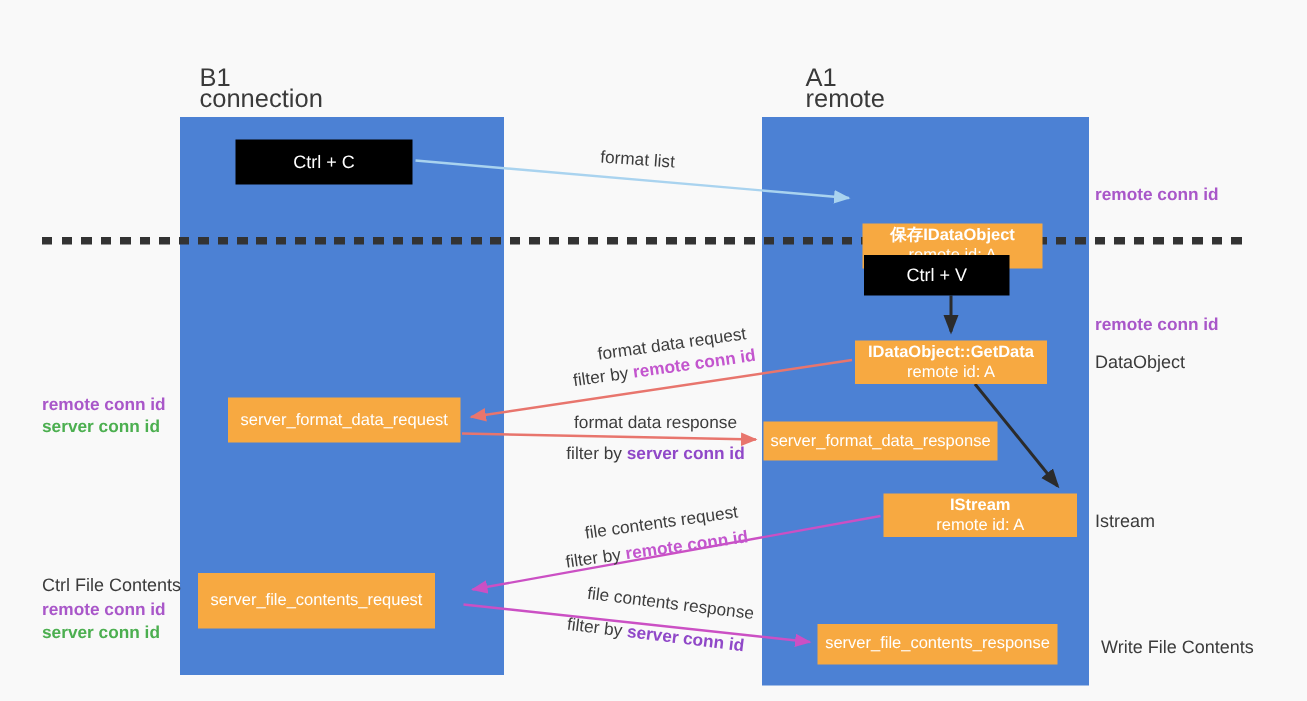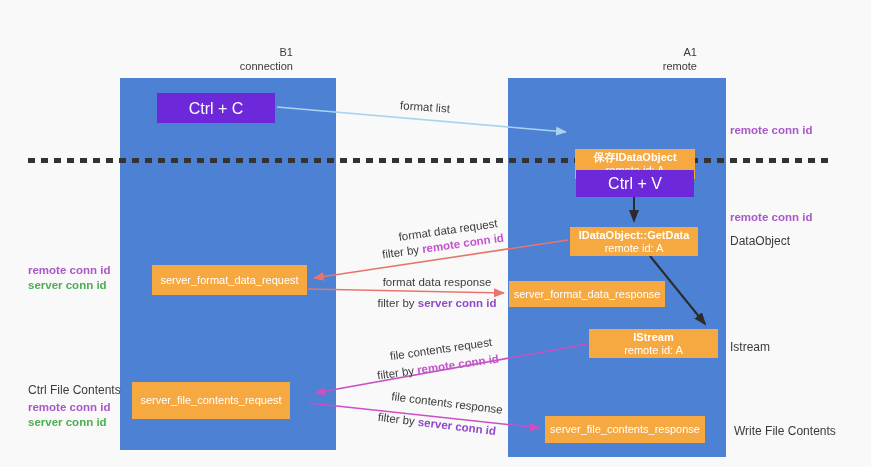--- a/index.html
+++ b/index.html
@@ -2,37 +2,37 @@
 <html><head>
 <meta charset="utf-8">
 <style>
   html,body{margin:0;padding:0;}
   body{font-family:"Liberation Sans","DejaVu Sans",sans-serif;background:#f9f9f9;}
   .stage{position:relative;width:871px;height:467px;background:#f9f9f9;overflow:hidden;}
 
   .title-block{position:absolute;left:300px;top:6px;width:260px;text-align:center;color:#404040;}
   .title-line{font-size:15px;line-height:19px;}
 
-  .col-header{position:absolute;width:160px;text-align:right;color:#3a3a3a;font-size:11px;line-height:14px;}
+  .col-header{position:absolute;width:160px;text-align:left;color:#3a3a3a;font-size:17px;line-height:14px;}
   .col-header.left{left:133px;top:45px;}
   .col-header.right{left:537px;top:45px;}
 
   .col{position:absolute;background:#4c81d4;top:78px;}
   .col.left{left:120px;width:216px;height:372px;}
   .col.right{left:508px;width:218px;height:379px;}
 
   .dashed-divider{position:absolute;left:28px;top:158px;width:804px;height:5px;
     background:repeating-linear-gradient(90deg,#333 0 7px,transparent 7px 13px);}
 
   .arrows{position:absolute;left:0;top:0;pointer-events:none;}
 
   .box{position:absolute;color:#fff;display:flex;flex-direction:column;align-items:center;
     justify-content:center;text-align:center;font-size:11px;line-height:13px;}
   .box.orange{background:#f7a941;}
-  .box.green{background:#6d28d9;font-size:16px;}
+  .box.green{background:#000000;font-size:12px;}
   .box .b-title{font-weight:bold;}
 
   .side-label{position:absolute;font-size:11.5px;white-space:nowrap;}
   .side-label.purple{color:#a957c9;font-weight:bold;}
   .side-label.green{color:#4caf50;font-weight:bold;}
   .side-label.plain{color:#3b3b3b;font-weight:normal;font-size:12px;}
 
   .flow-label{position:absolute;font-size:11.5px;color:#3d3d3d;white-space:nowrap;
     transform:translate(-50%,-50%);}
   .flow-label .hl-magenta{color:#c356ce;font-weight:bold;}
@@ -84,21 +84,21 @@
 
   <div class="box green" style="left:157px;top:93px;width:118px;height:30px;">
     <div>Ctrl + C</div>
   </div>
 
   <div class="box orange" style="left:575px;top:118px;width:120px;height:30px;margin-top:31px;">
     <div class="b-title">保存IDataObject</div>
     <div>remote id: A</div>
   </div>
 
-  <div class="box green" style="left:576px;top:170px;width:118px;height:27px;">
+  <div class="box green" style="left:576px;top:170px;width:97px;height:27px;">
     <div>Ctrl + V</div>
   </div>
 
   <div class="box orange" style="left:570px;top:227px;width:128px;height:29px;text-align:center;">
     <div class="b-title">IDataObject::GetData</div>
     <div>remote id: A</div>
   </div>
 
   <div class="box orange" style="left:152px;top:265px;width:155px;height:30px;">
     <div>server_format_data_request</div>

